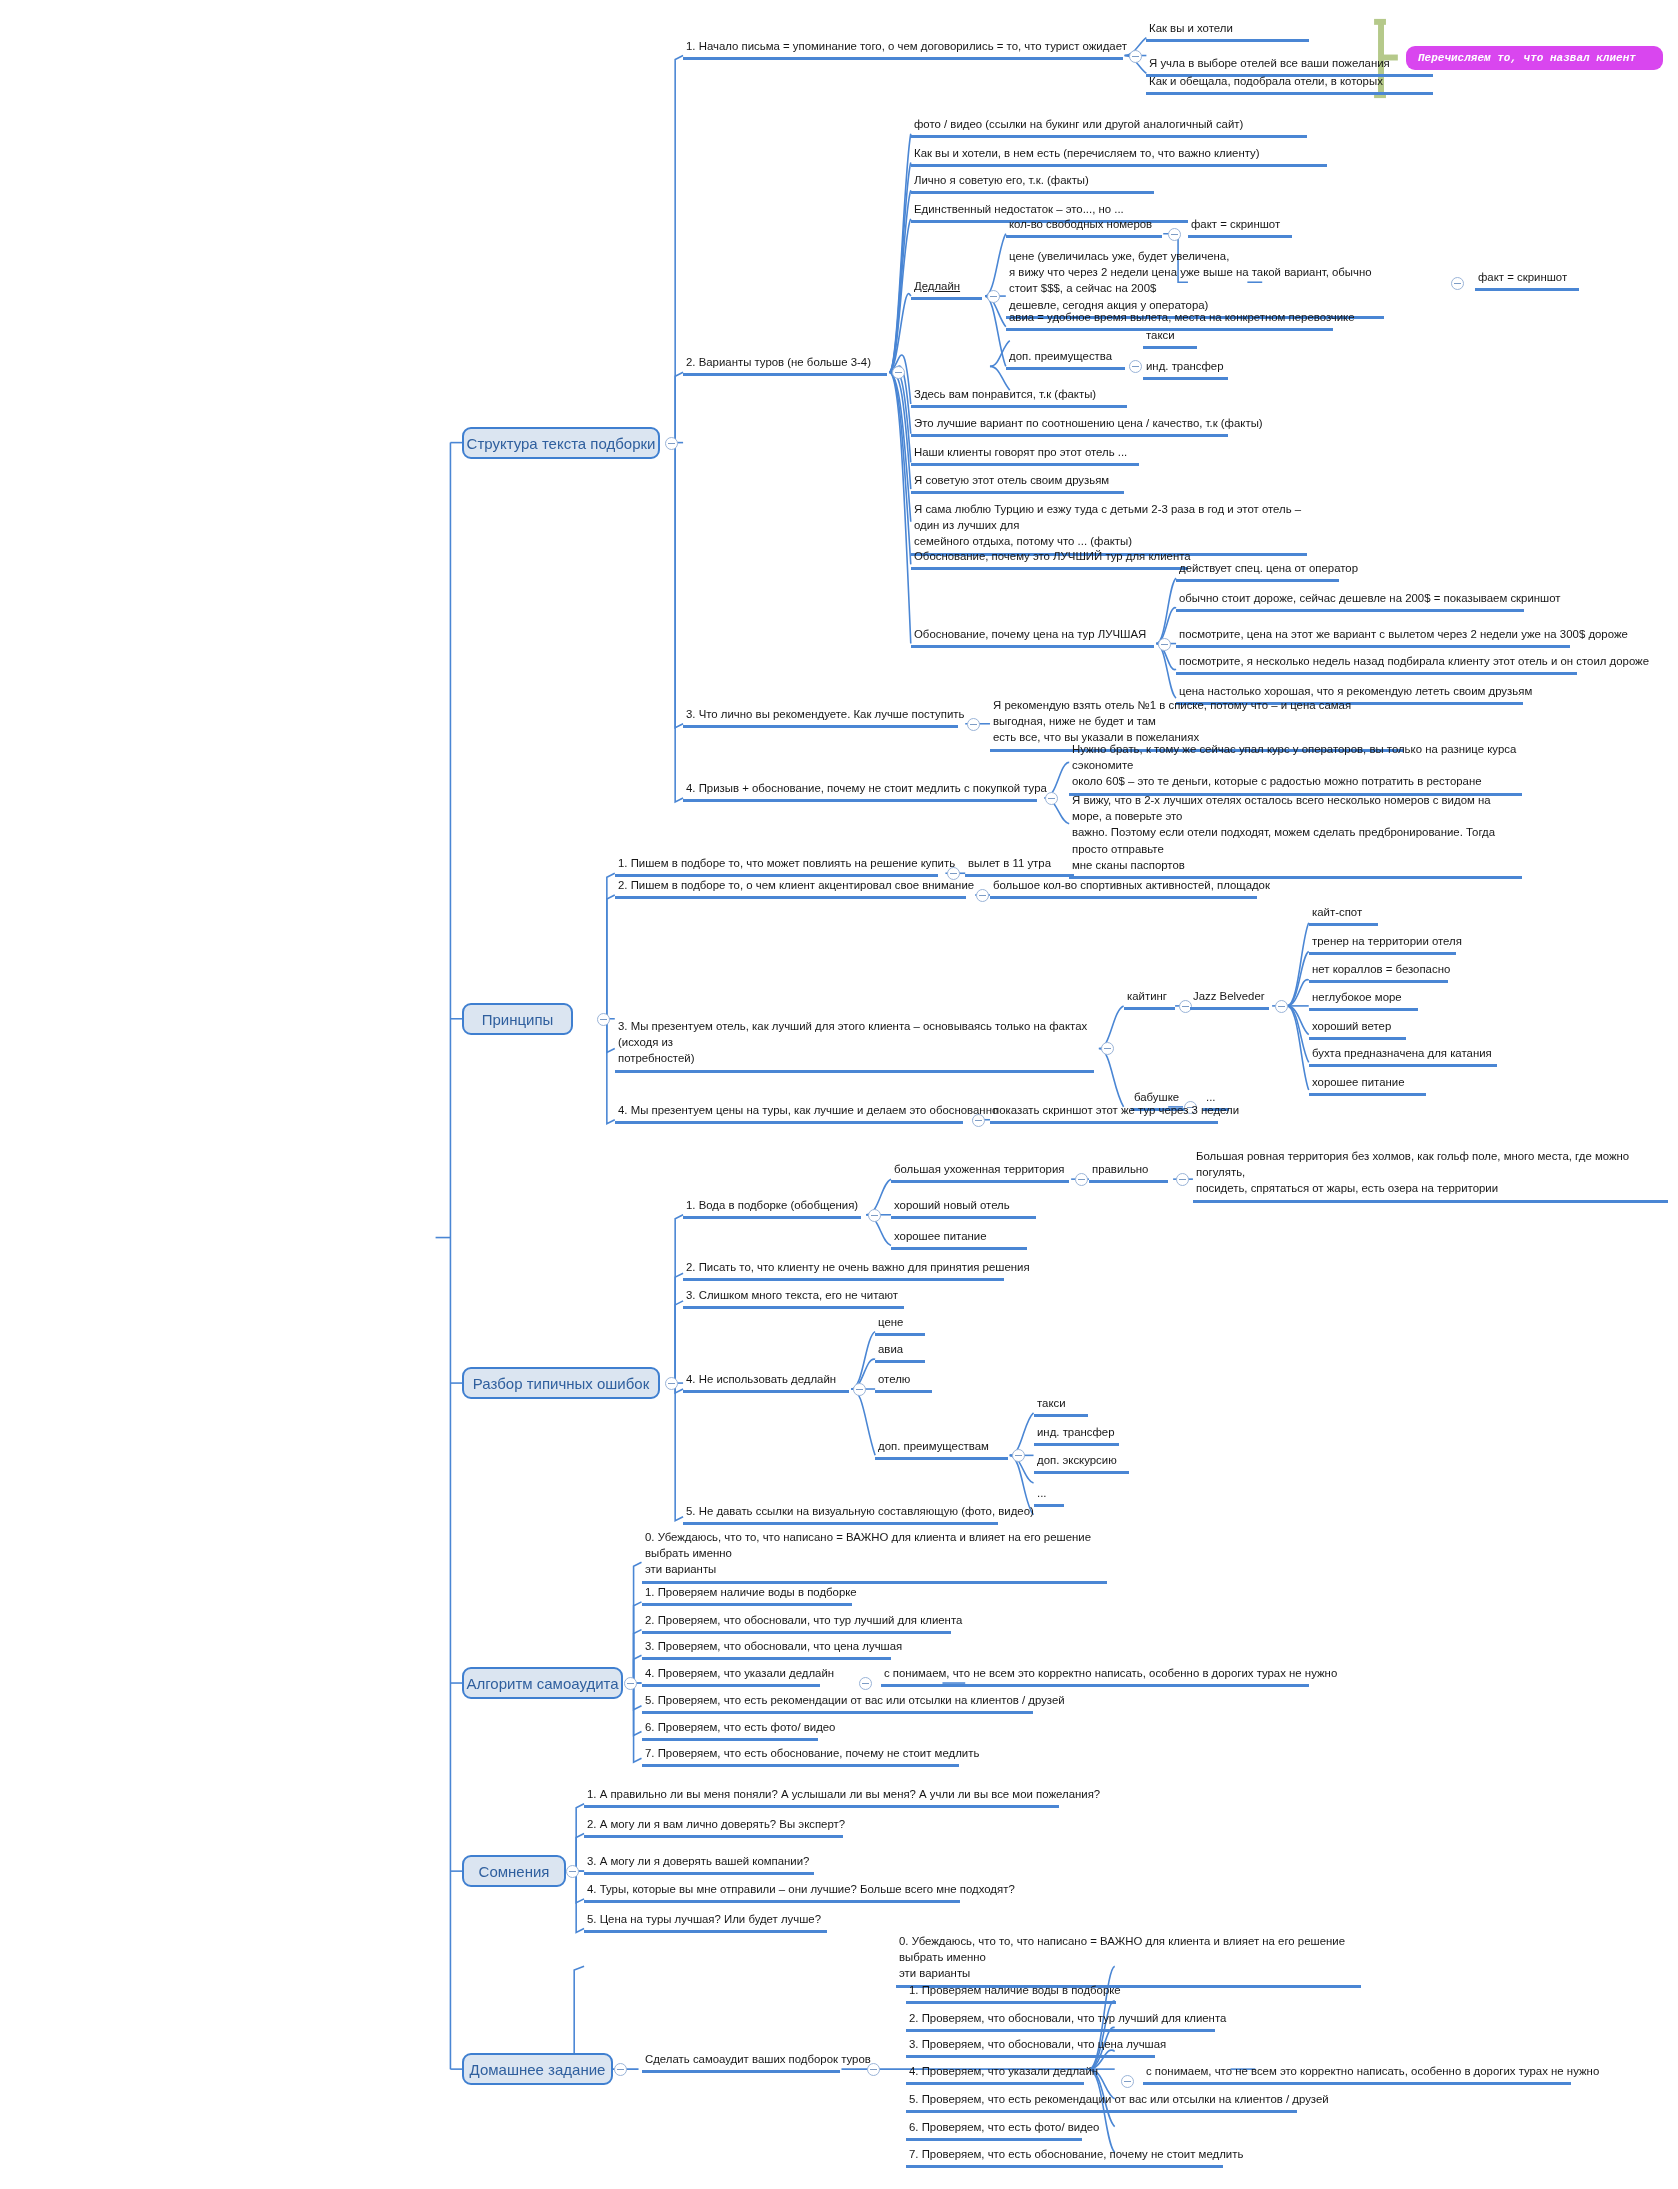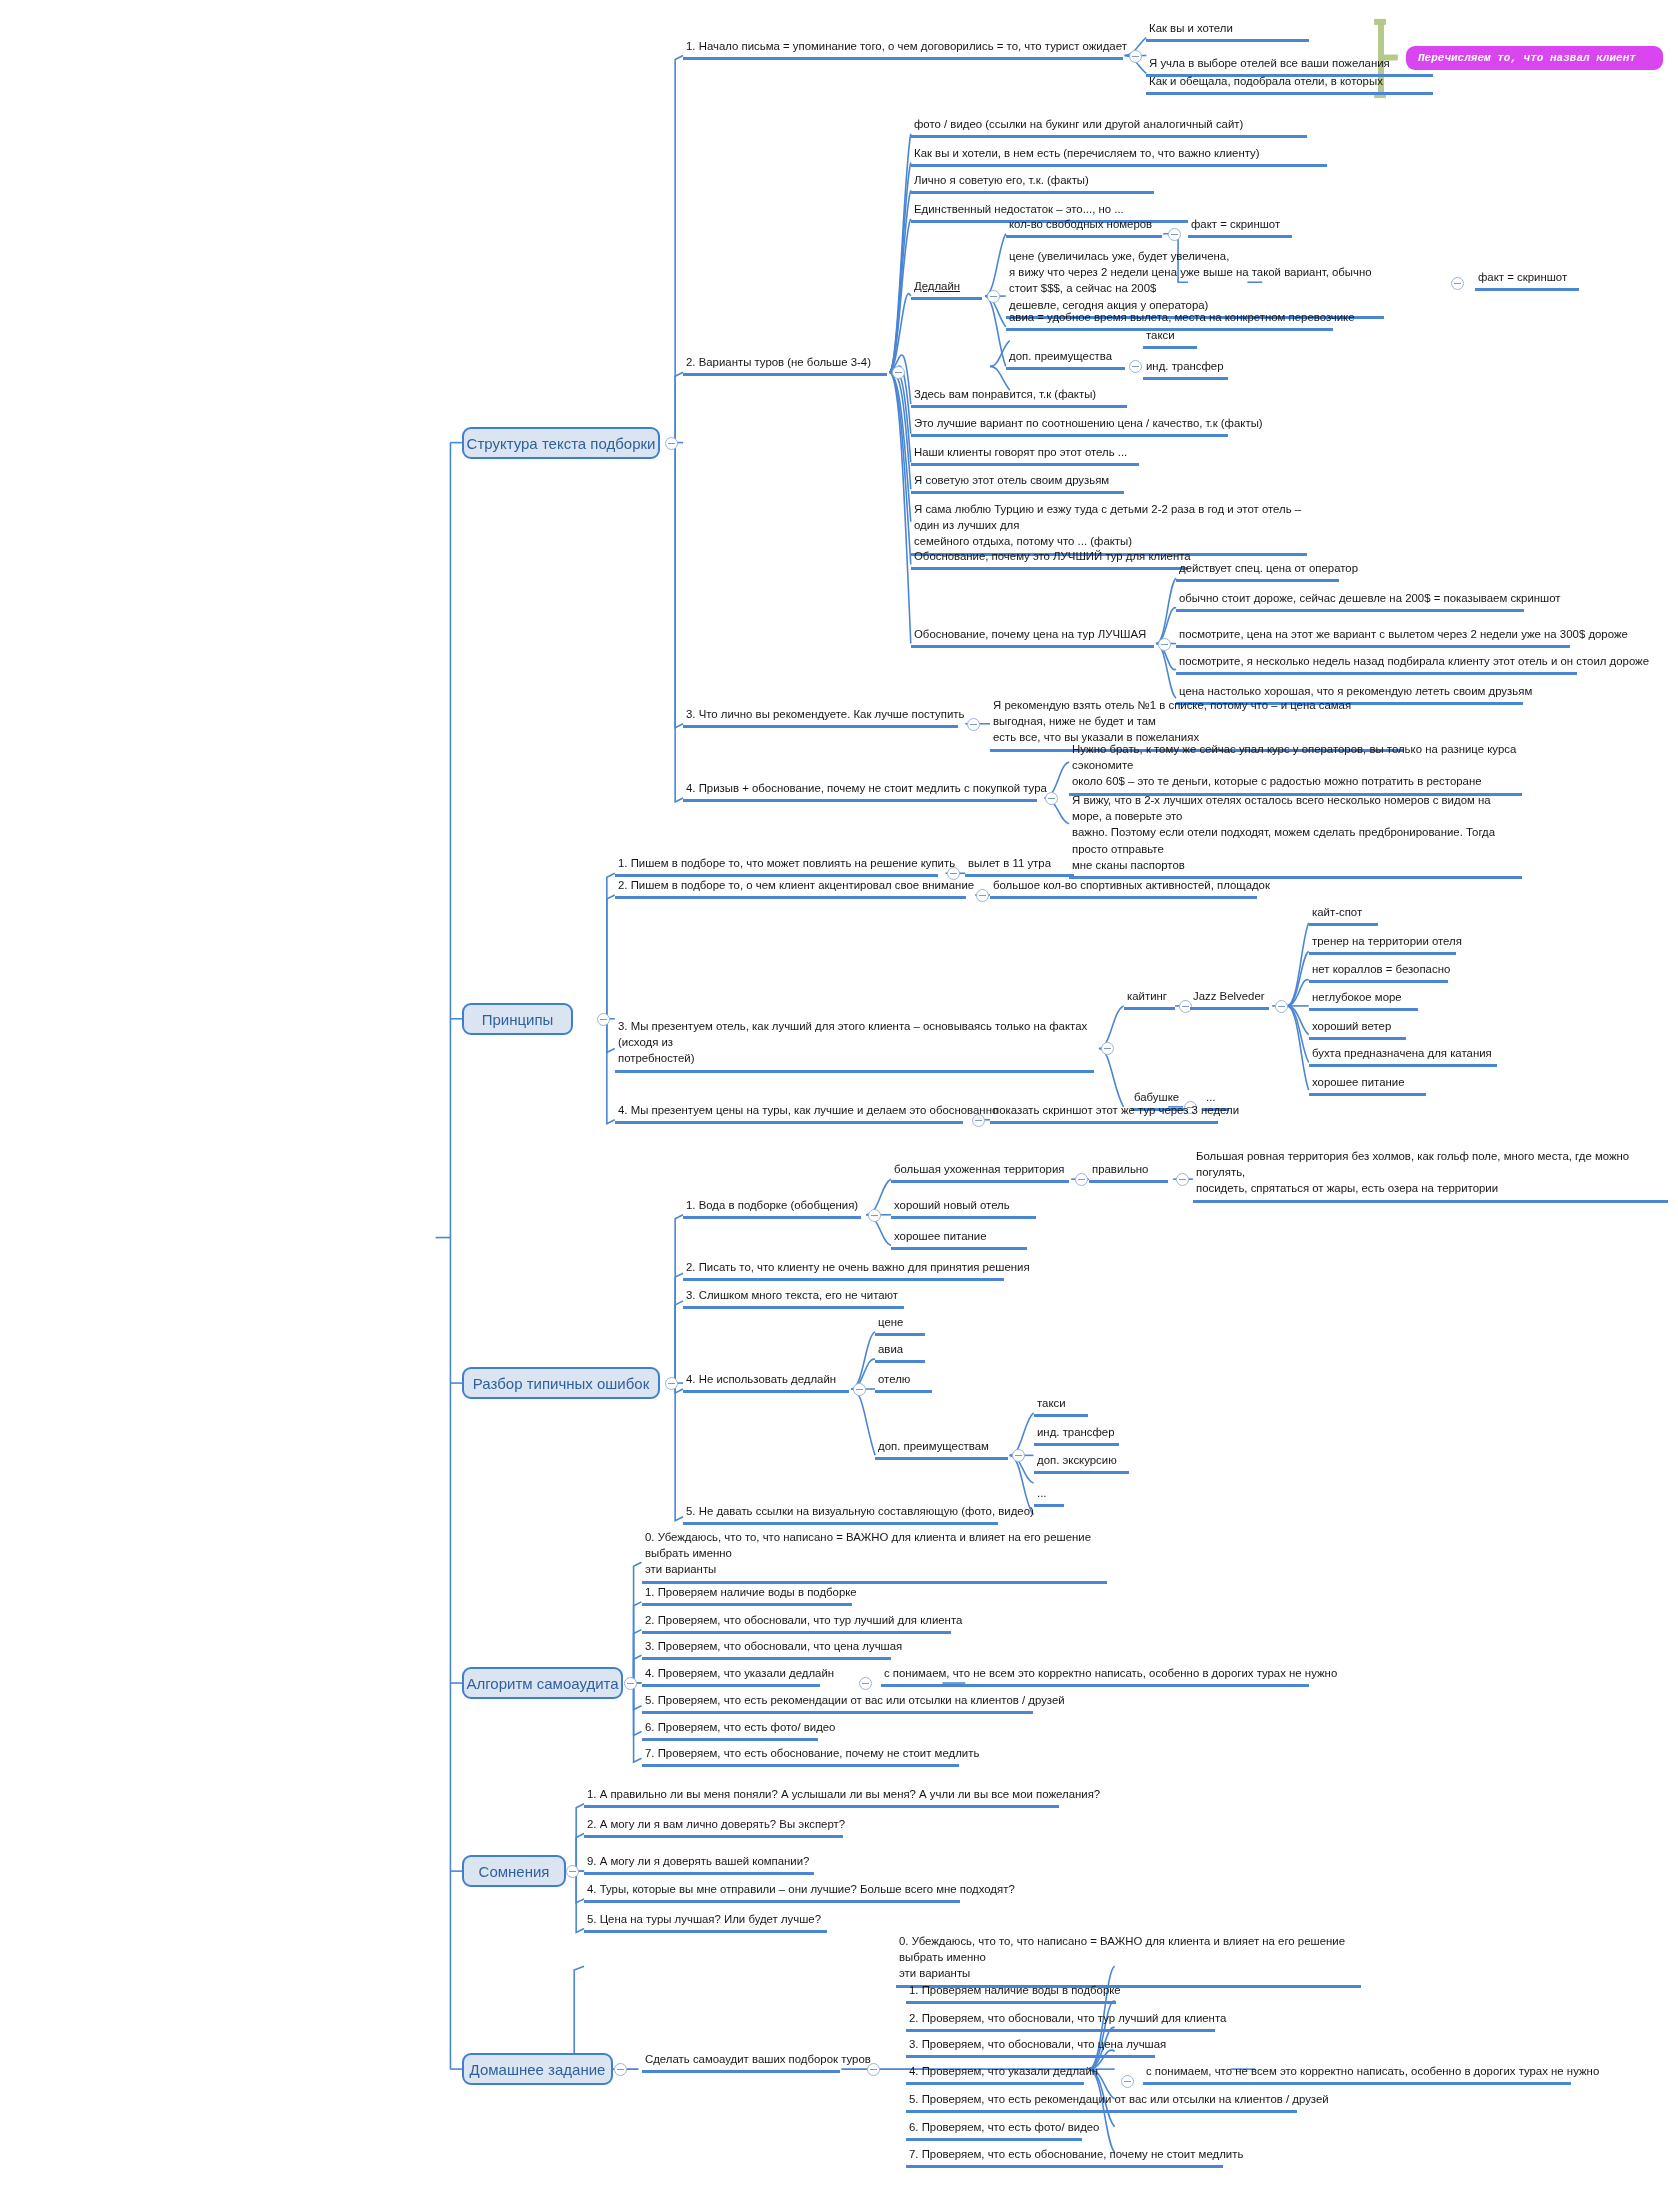--- a/index.html
+++ b/index.html
@@ -321,21 +321,21 @@
 
   <div class="topic" style="left:1006px;top:348px;width:119px;">доп. преимущества</div>
   <div class="minus" style="left:1129px;top:360px;"></div>
   <div class="topic" style="left:1143px;top:327px;width:54px;">такси</div>
   <div class="topic" style="left:1143px;top:358px;width:85px;">инд. трансфер</div>
 
   <div class="topic" style="left:911px;top:386px;width:216px;">Здесь вам понравится, т.к (факты)</div>
   <div class="topic" style="left:911px;top:415px;width:317px;">Это лучшие вариант по соотношению цена / качество, т.к (факты)</div>
   <div class="topic" style="left:911px;top:444px;width:228px;">Наши клиенты говорят про этот отель ...</div>
   <div class="topic" style="left:911px;top:472px;width:213px;">Я советую этот отель своим друзьям</div>
-  <div class="topic wrap" style="left:911px;top:501px;width:396px;white-space:pre-line;">Я сама люблю Турцию и езжу туда с детьми 2-2 раза в год и этот отель – один из лучших для
+  <div class="topic wrap" style="left:911px;top:501px;width:396px;white-space:pre-line;">Я сама люблю Турцию и езжу туда с детьми 2-3 раза в год и этот отель – один из лучших для
 семейного отдыха, потому что ... (факты)</div>
   <div class="topic" style="left:911px;top:548px;width:277px;">Обоснование, почему это ЛУЧШИЙ тур для клиента</div>
 
   <div class="topic" style="left:911px;top:626px;width:243px;">Обоснование, почему цена на тур ЛУЧШАЯ</div>
   <div class="minus" style="left:1158px;top:638px;"></div>
 
   <div class="topic" style="left:1176px;top:560px;width:163px;">действует спец. цена от оператор</div>
   <div class="topic" style="left:1176px;top:590px;width:348px;">обычно стоит дороже, сейчас дешевле на 200$ = показываем скриншот</div>
   <div class="topic" style="left:1176px;top:626px;width:394px;">посмотрите, цена на этот же вариант с вылетом через 2 недели уже на 300$ дороже</div>
   <div class="topic" style="left:1176px;top:653px;width:401px;">посмотрите, я несколько недель назад подбирала клиенту этот отель и он стоил дороже</div>
@@ -426,21 +426,21 @@
   <div class="topic" style="left:642px;top:1638px;width:249px;">3. Проверяем, что обосновали, что цена лучшая</div>
   <div class="topic" style="left:642px;top:1665px;width:178px;">4. Проверяем, что указали дедлайн</div>
   <div class="minus" style="left:859px;top:1677px;"></div>
   <div class="topic" style="left:881px;top:1665px;width:428px;">с понимаем, что не всем это корректно написать, особенно в дорогих турах не нужно</div>
   <div class="topic" style="left:642px;top:1692px;width:391px;">5. Проверяем, что есть рекомендации от вас или отсылки на клиентов / друзей</div>
   <div class="topic" style="left:642px;top:1719px;width:176px;">6. Проверяем, что есть фото/ видео</div>
   <div class="topic" style="left:642px;top:1745px;width:317px;">7. Проверяем, что есть обоснование, почему не стоит медлить</div>
 
   <div class="topic" style="left:584px;top:1786px;width:475px;">1. А правильно ли вы меня поняли? А услышали ли вы меня? А учли ли вы все мои пожелания?</div>
   <div class="topic" style="left:584px;top:1816px;width:259px;">2. А могу ли я вам лично доверять? Вы эксперт?</div>
-  <div class="topic" style="left:584px;top:1853px;width:230px;">9. А могу ли я доверять вашей компании?</div>
+  <div class="topic" style="left:584px;top:1853px;width:230px;">3. А могу ли я доверять вашей компании?</div>
   <div class="topic" style="left:584px;top:1881px;width:376px;">4. Туры, которые вы мне отправили – они лучшие? Больше всего мне подходят?</div>
   <div class="topic" style="left:584px;top:1911px;width:243px;">5. Цена на туры лучшая? Или будет лучше?</div>
 
   <div class="topic" style="left:642px;top:2051px;width:198px;">Сделать самоаудит ваших подборок туров</div>
   <div class="minus" style="left:867px;top:2063px;"></div>
 
   <div class="topic wrap" style="left:896px;top:1933px;width:465px;white-space:pre-line;">0. Убеждаюсь, что то, что написано = ВАЖНО для клиента и влияет на его решение выбрать именно
 эти варианты</div>
   <div class="topic" style="left:906px;top:1982px;width:210px;">1. Проверяем наличие воды в подборке</div>
   <div class="topic" style="left:906px;top:2010px;width:309px;">2. Проверяем, что обосновали, что тур лучший для клиента</div>

